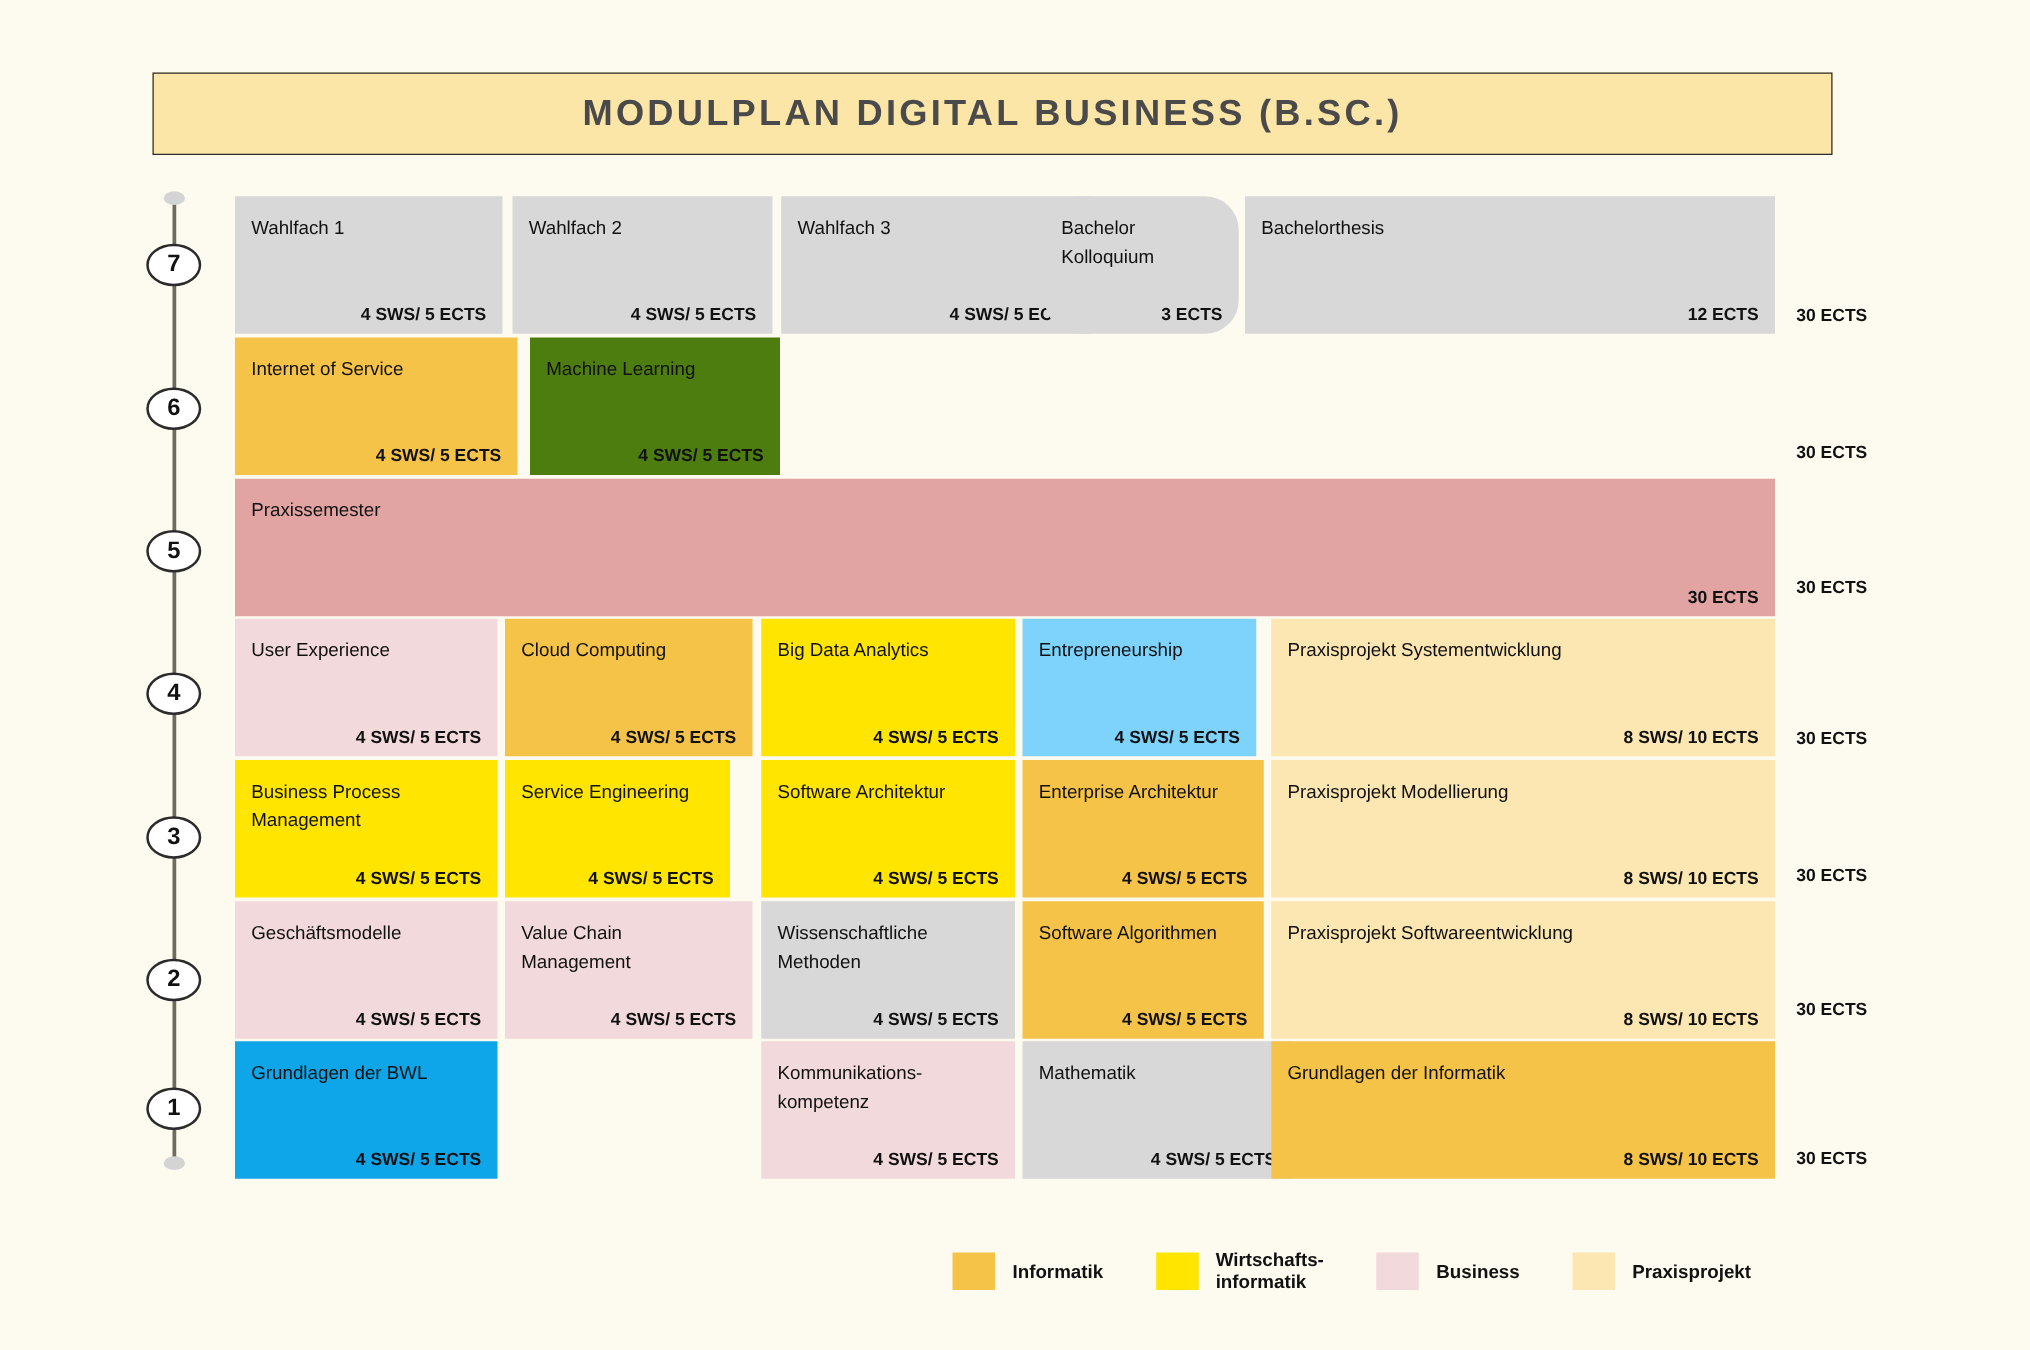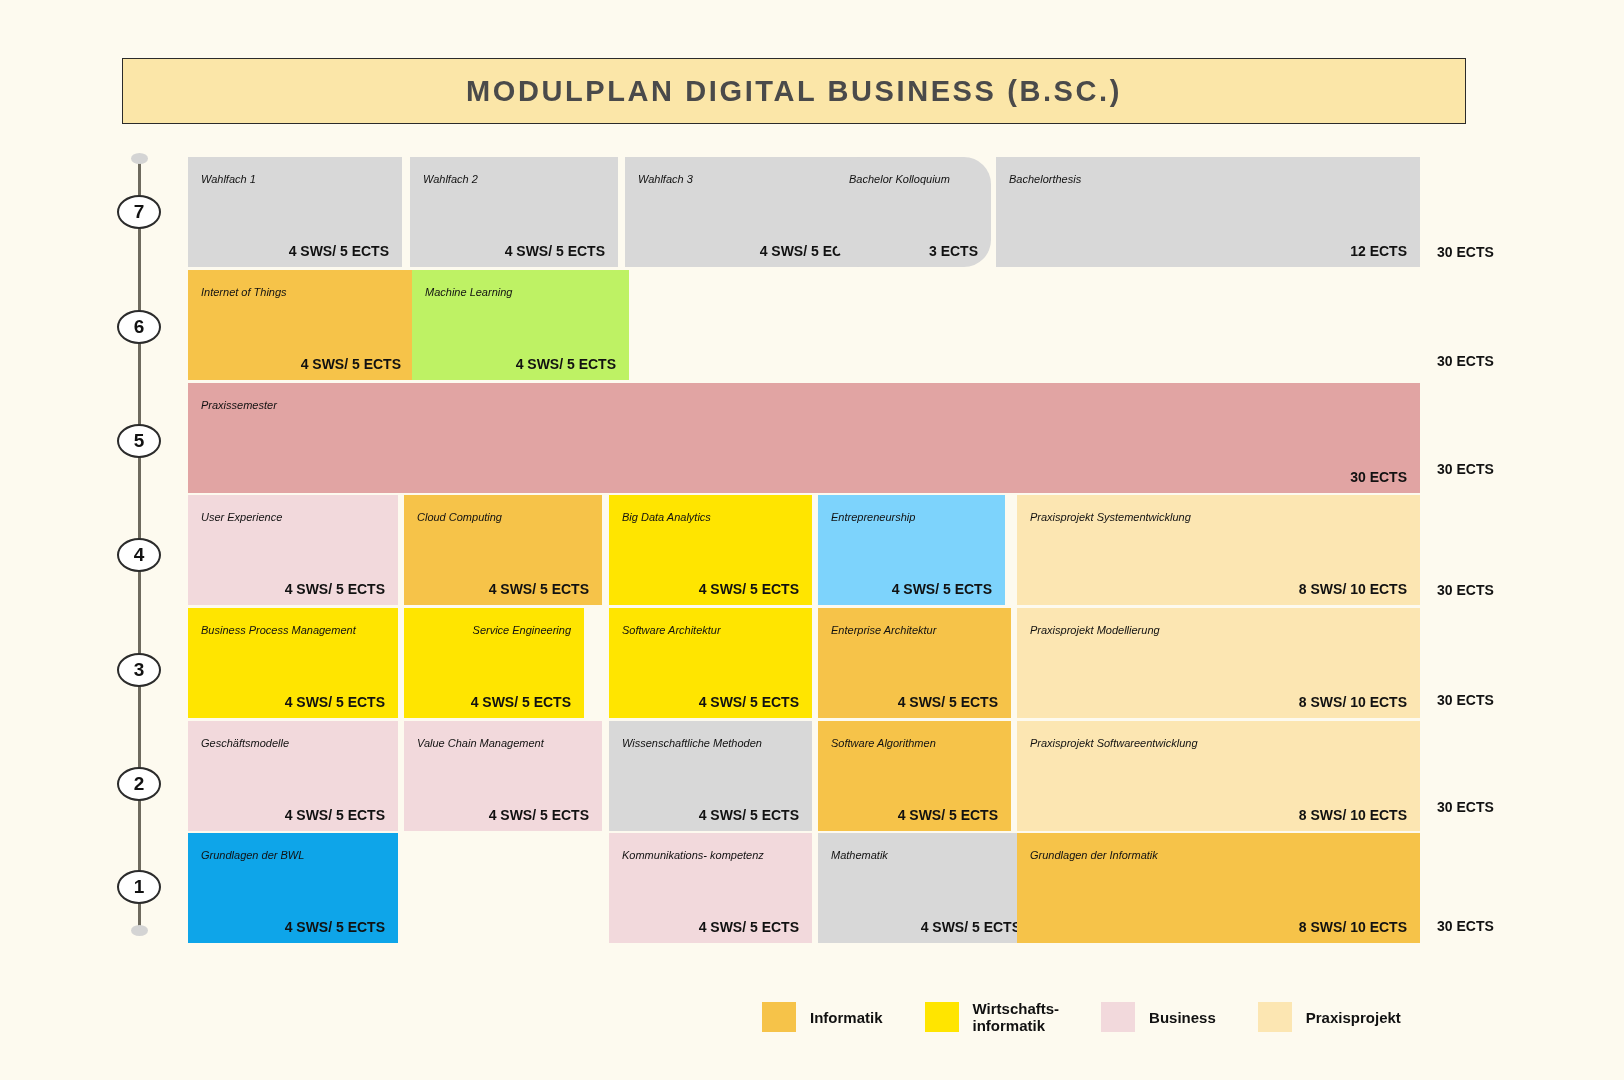--- a/index.html
+++ b/index.html
@@ -95,25 +95,24 @@
 
   .module {
     position: absolute;
     top: 0;
     height: 100%;
     box-sizing: border-box;
     padding: 14px 13px 10px 13px;
     overflow: hidden;
   }
   .module-title {
-    font-size: 11px;
+    font-size: 15px;
     line-height: 1.55;
     color: #111;
     word-wrap: break-word;
-    font-style: italic;
   }
   .module-credits {
     position: absolute;
     right: 13px;
     bottom: 8px;
     font-size: 14px;
     font-weight: bold;
     color: #111;
     white-space: nowrap;
   }
@@ -192,24 +191,24 @@
             <div class="module-title">Bachelorthesis</div>
             <div class="module-credits">12 ECTS</div>
           </div>
         </div>
       </div>
       <div class="sem-total" style="top: 244px;">30 ECTS</div>
       <div class="sem-badge" style="top: 310px;">6</div>
       <div class="row" style="top: 270px; height: 110px;">
         <div class="row-inner">
           <div class="module" style="left: 0px; width: 226px; background: rgb(246, 195, 73);">
-            <div class="module-title">Internet of Things</div>
-            <div class="module-credits">4 SWS/ 5 ECTS</div>
-          </div>
-          <div class="module" style="left: 224px; width: 217px; background: #bef264;">
+            <div class="module-title">Internet of Service</div>
+            <div class="module-credits">4 SWS/ 5 ECTS</div>
+          </div>
+          <div class="module" style="left: 236px; width: 200px; background: #4d7c0f;">
             <div class="module-title">Machine Learning</div>
             <div class="module-credits">4 SWS/ 5 ECTS</div>
           </div>
         </div>
       </div>
       <div class="sem-total" style="top: 353px;">30 ECTS</div>
       <div class="sem-badge" style="top: 424px;">5</div>
       <div class="row" style="top: 383px; height: 110px;">
         <div class="row-inner">
           <div class="module" style="left: 0px; width: 1232px; background: rgb(225, 164, 163);">
@@ -245,21 +244,21 @@
         </div>
       </div>
       <div class="sem-total" style="top: 582px;">30 ECTS</div>
       <div class="sem-badge" style="top: 653px;">3</div>
       <div class="row" style="top: 608px; height: 110px;">
         <div class="row-inner">
           <div class="module" style="left: 0px; width: 210px; background: rgb(255, 229, 0);">
             <div class="module-title">Business Process Management</div>
             <div class="module-credits">4 SWS/ 5 ECTS</div>
           </div>
-          <div class="module" style="left: 216px; width: 180px; background: rgb(255, 229, 0); text-align: right;">
+          <div class="module" style="left: 216px; width: 180px; background: rgb(255, 229, 0);">
             <div class="module-title">Service Engineering</div>
             <div class="module-credits">4 SWS/ 5 ECTS</div>
           </div>
           <div class="module" style="left: 421px; width: 203px; background: rgb(255, 229, 0);">
             <div class="module-title">Software Architektur</div>
             <div class="module-credits">4 SWS/ 5 ECTS</div>
           </div>
           <div class="module" style="left: 630px; width: 193px; background: rgb(246, 195, 73);">
             <div class="module-title">Enterprise Architektur</div>
             <div class="module-credits">4 SWS/ 5 ECTS</div>

